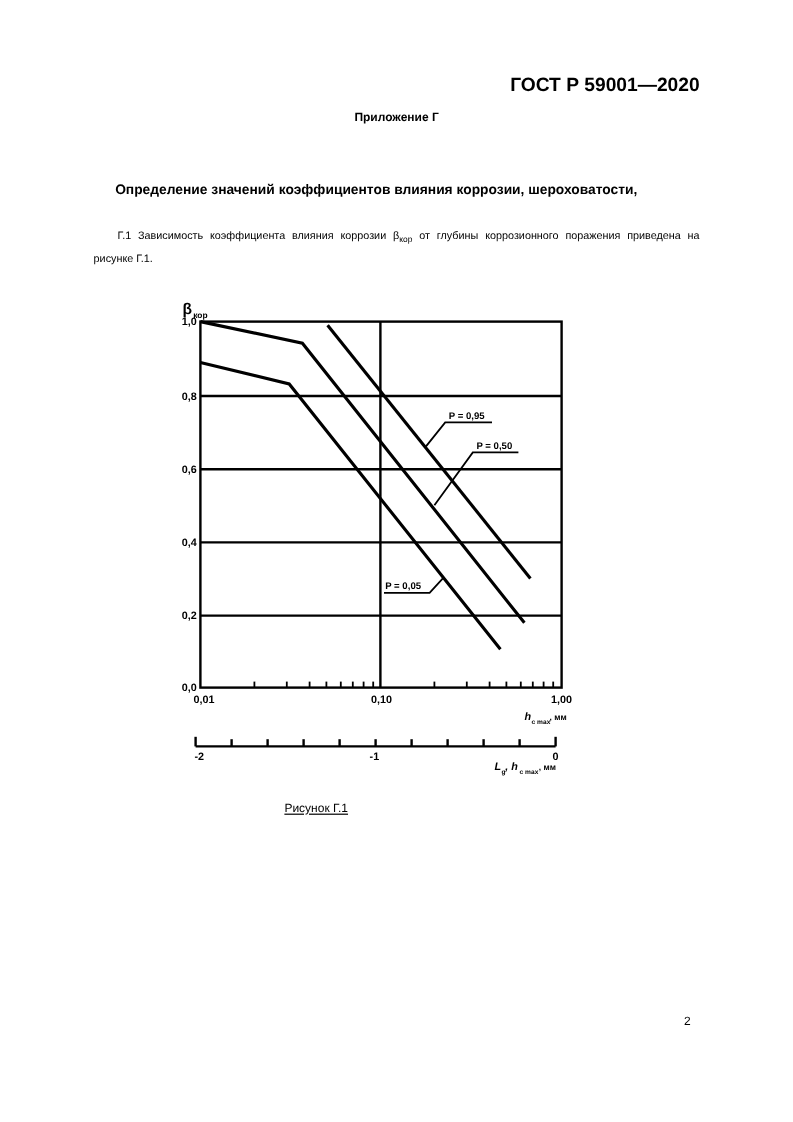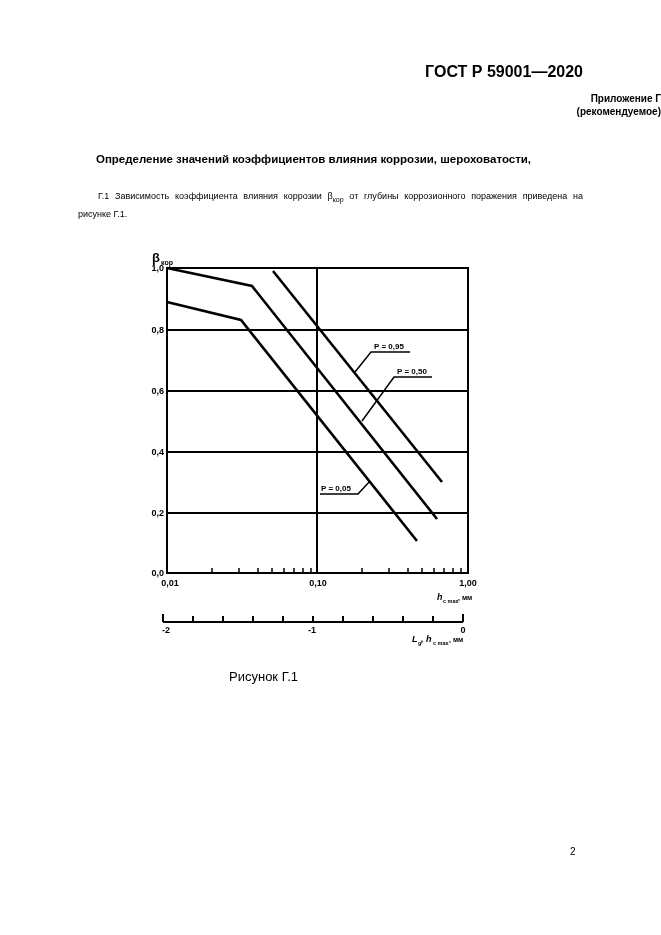--- a/index.html
+++ b/index.html
@@ -1,35 +1,34 @@
 <!DOCTYPE html>
 <html><head>
 <meta charset="utf-8">
 <style>
   html, body { margin: 0; padding: 0; background: #ffffff; }
   body { width: 661px; height: 935px; position: relative; overflow: hidden;
          font-family: "Liberation Sans", sans-serif; color: #000; }
   .abs { position: absolute; }
   .header-std { right: 78px; top: 63px; font-size: 16px; font-weight: bold; }
-  .appendix { left: 0; width: 661px; text-align: right; top: 92px; font-size: 10px; font-weight: bold; line-height: 13px; }
+  .appendix { left: 0; width: 661px; text-align: center; top: 92px; font-size: 10px; font-weight: bold; line-height: 13px; }
   .section-title { left: 0; width: 627px; text-align: center; top: 152px; font-size: 11.5px; font-weight: bold; line-height: 14px; }
   .para { left: 78px; width: 505px; top: 189px; font-size: 9px; line-height: 14px; text-indent: 20px; text-align: justify; }
   .para .sub { font-size: 7px; vertical-align: -3px; }
-  .caption { left: 0; width: 527px; text-align: center; top: 669px; font-size: 13px; }
+  .caption { left: 0; width: 527px; text-align: center; top: 669px; font-size: 10px; text-decoration: underline; }
   .page-num { left: 570px; top: 846px; font-size: 10px; }
   svg text { font-family: "Liberation Sans", sans-serif; }
 </style>
 </head>
 <body>
 
 <div class="abs header-std">ГОСТ Р 59001—2020</div>
 
 <div class="abs appendix">
   <div>Приложение Г</div>
-  <div>(рекомендуемое)</div>
 </div>
 
 <div class="abs section-title">
   <div>Определение значений коэффициентов влияния коррозии, шероховатости,</div>
 </div>
 
 <div class="abs para"><span>Г.1 Зависимость коэффициента влияния коррозии β</span><span class="sub">кор</span><span> от глубины коррозионного поражения приведена на рисунке Г.1.</span></div>
 
 <svg class="abs" style="left:0;top:0" width="661" height="935">
 

